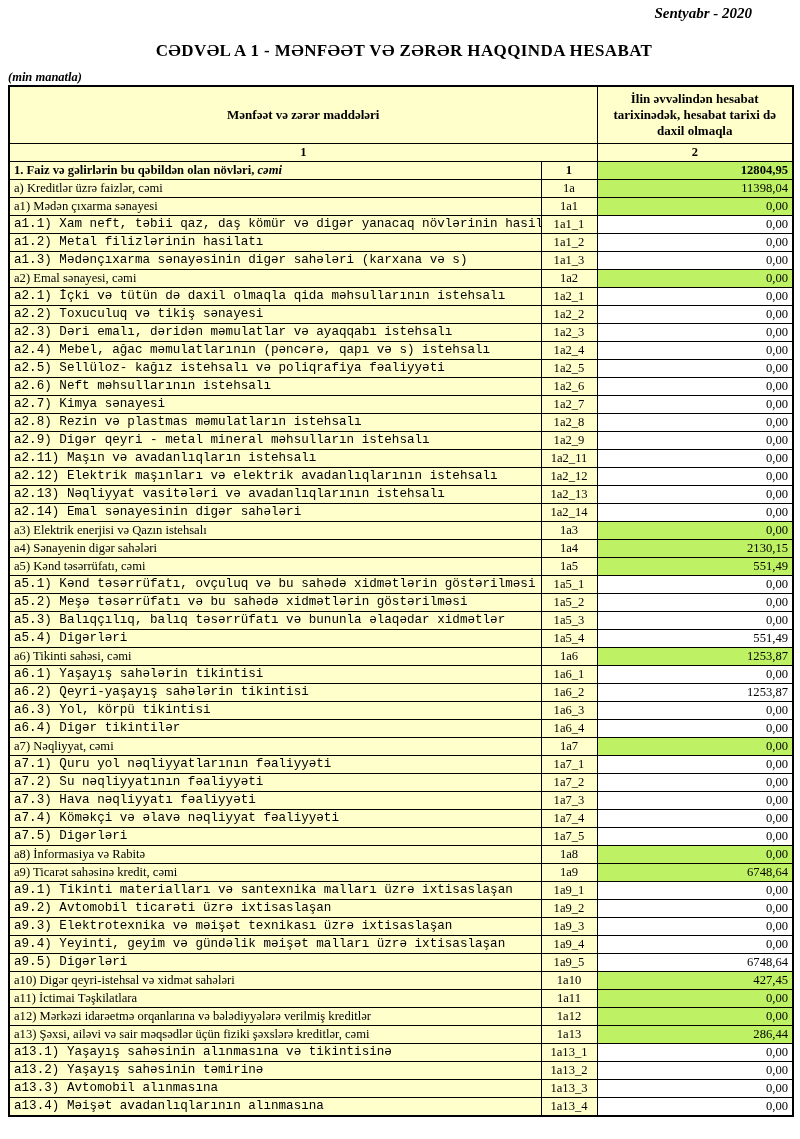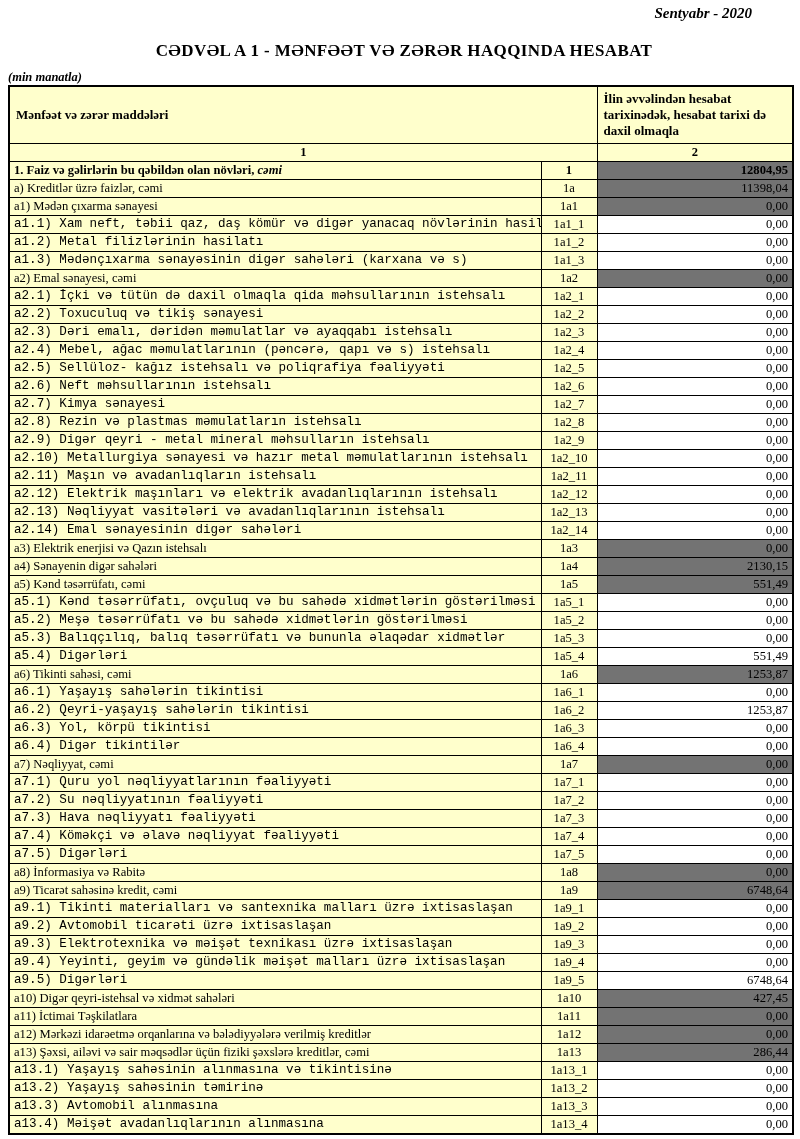--- a/index.html
+++ b/index.html
@@ -43,21 +43,21 @@
     width: 784px;
     table-layout: fixed;
     border: 2px solid #000;
   }
   .report th, .report td { border: 1px solid #000; }
 
   .head-main {
     background: #FFFFCC;
     font-weight: bold;
     font-size: 13px;
-    text-align: left;
+    text-align: center;
     vertical-align: middle;
     padding: 4px 6px;
     line-height: 16px;
     height: 52px;
   }
   .head-num {
     background: #FFFFCC;
     font-weight: bold;
     font-size: 12.5px;
     text-align: center;
@@ -73,21 +73,21 @@
     padding: 1px 4px;
     white-space: nowrap;
     overflow: hidden;
   }
   .label-cell { background: #FFFFCC; text-align: left; }
   .lvl0 { padding-left: 4px; }
   .lvl1 { padding-left: 14px; }
   .lvl2 { padding-left: 24px; }
   .lvl3 { padding-left: 38px; font-family: Liberation Mono, monospace; }
   .code-cell  { background: #FFFFCC; text-align: center; }
-  .value-cell { background: #737373; text-align: right; padding-right: 6px; }
+  .value-cell { background: #bef264; text-align: right; padding-right: 6px; }
   .value-cell.white { background: #FFFFFF; }
   .bold-row td { font-weight: bold; }
   .bold-row .label-cell em { font-style: italic; font-weight: bold; text-align: center; }
 </style>
 </head>
 <body>
 
 <div class="page">
 
   <div class="period-line">Sentyabr - 2020</div>
@@ -187,25 +187,20 @@
           <td class="label-cell lvl3">a2.8) Rezin və plastmas məmulatların istehsalı</td>
           <td class="code-cell">1a2_8</td>
           <td class="value-cell white">0,00</td>
         </tr>
         <tr>
           <td class="label-cell lvl3">a2.9) Digər qeyri - metal mineral məhsulların istehsalı</td>
           <td class="code-cell">1a2_9</td>
           <td class="value-cell white">0,00</td>
         </tr>
         <tr>
-          <td class="label-cell lvl3">a2.10) Metallurgiya sənayesi və hazır metal məmulatlarının istehsalı</td>
-          <td class="code-cell">1a2_10</td>
-          <td class="value-cell white">0,00</td>
-        </tr>
-        <tr>
           <td class="label-cell lvl3">a2.11) Maşın və avadanlıqların istehsalı</td>
           <td class="code-cell">1a2_11</td>
           <td class="value-cell white">0,00</td>
         </tr>
         <tr>
           <td class="label-cell lvl3">a2.12) Elektrik maşınları və elektrik avadanlıqlarının istehsalı</td>
           <td class="code-cell">1a2_12</td>
           <td class="value-cell white">0,00</td>
         </tr>
         <tr>

